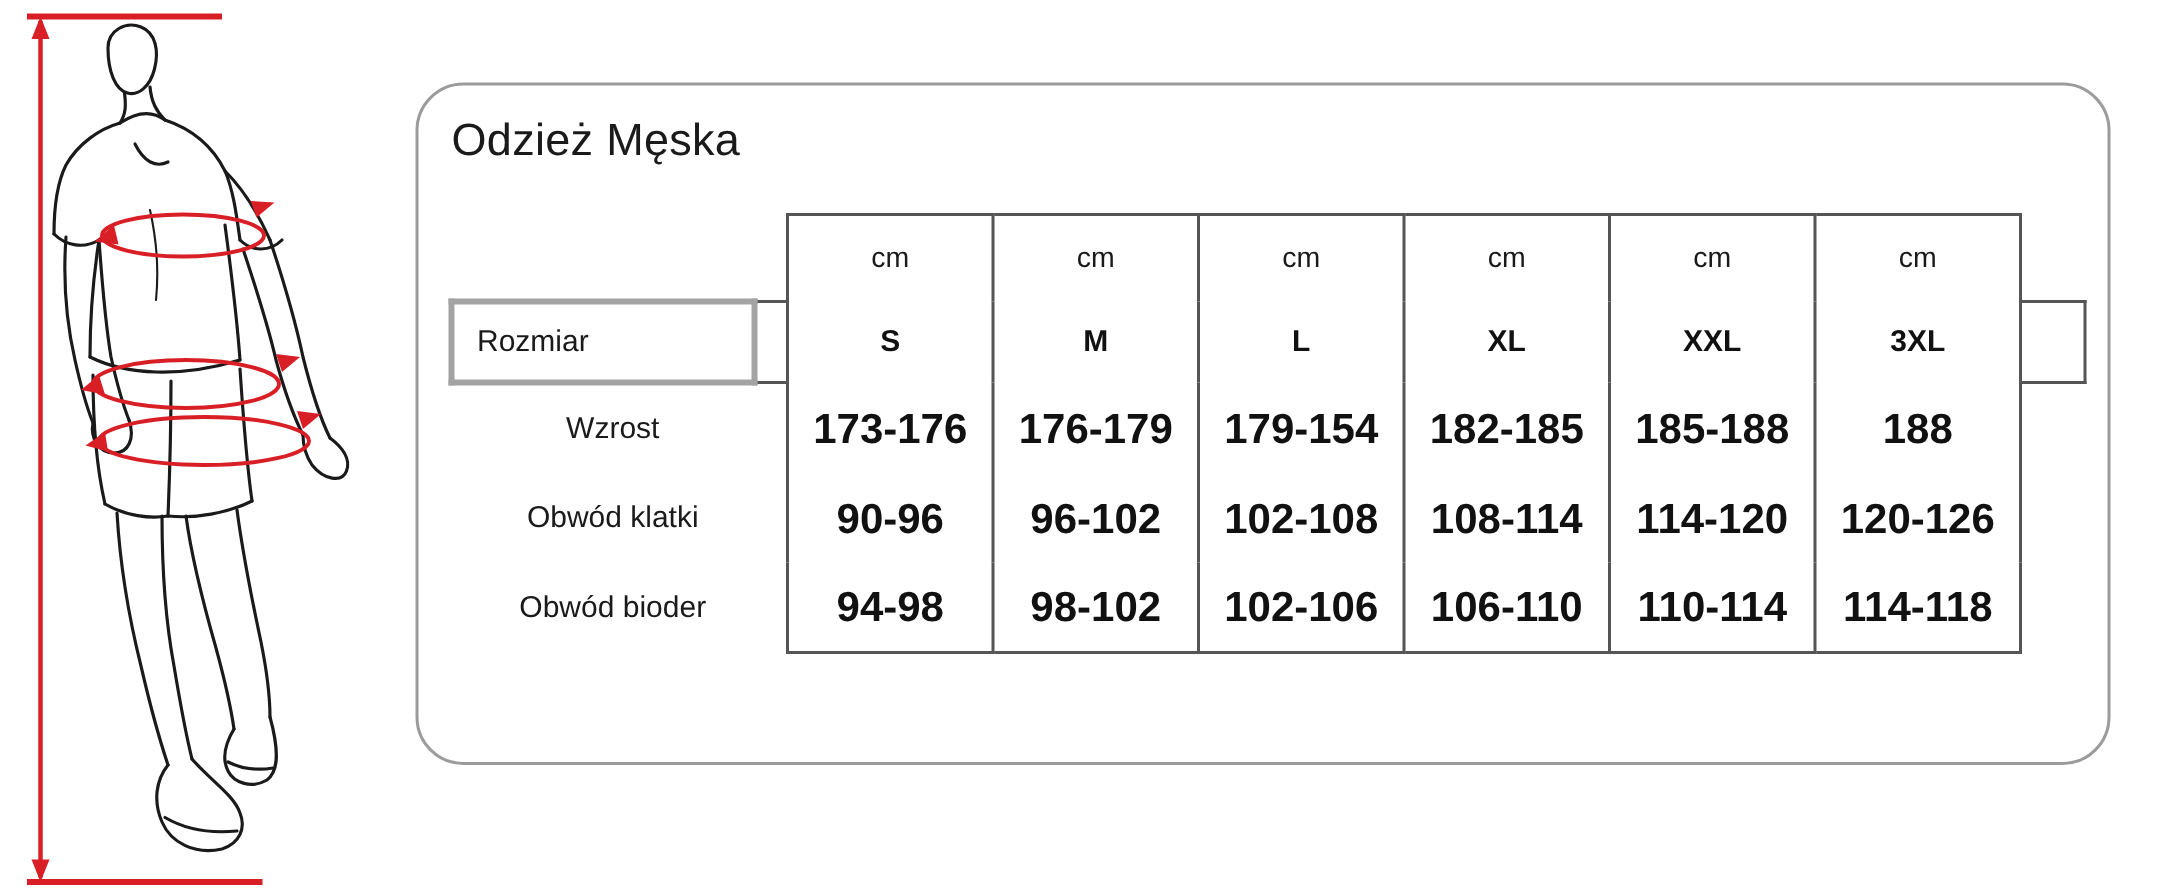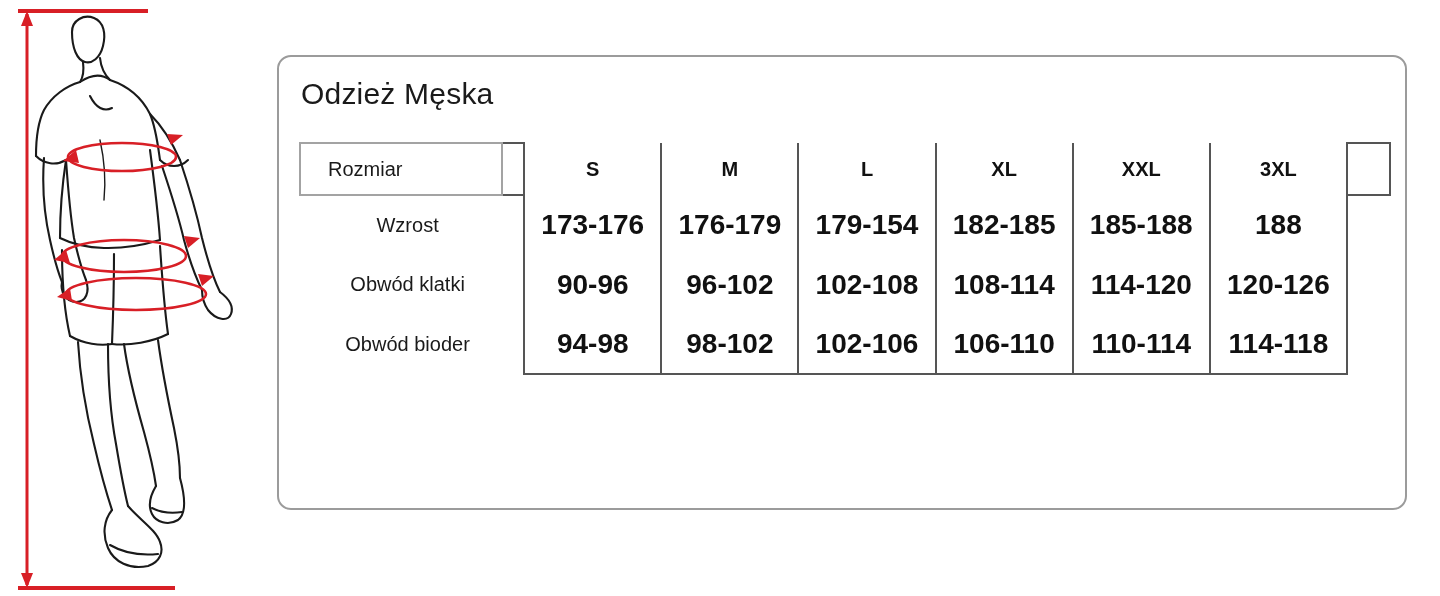--- a/index.html
+++ b/index.html
@@ -31,21 +31,21 @@
   }
 
   
   .card {
     position: absolute;
     left: 277px;
     top: 55px;
     width: 1130px;
     height: 455px;
     border: 2px solid #9b9b9b;
-    border-radius: 14px;
+    border-radius: 32px;
     box-sizing: border-box;
     background: #ffffff;
   }
   .card-title {
     position: absolute;
     left: 22px;
     top: 20px;
     font-size: 30px;
     color: #1a1a1a;
     letter-spacing: 0.2px;
@@ -90,25 +90,25 @@
   tr.size-row td { height: 50px; }
   tr.size-row td.sizehdr {
     border: 2px solid #555;
     border-bottom: none;
     border-top: none;
     font-size: 20px;
     font-weight: bold;
     color: #111;
   }
   tr.size-row td.rowlabel-box {
-    border: 2px solid #a3a3a3;
+    border: 4px solid #a3a3a3;
     font-size: 20px;
     color: #1a1a1a;
     text-align: left;
-    padding-left: 27px;
+    padding-left: 15px;
   }
   tr.size-row td.left-strip {
     border: 2px solid #555;
     border-right: none;
   }
   tr.size-row td.right-strip {
     border: 2px solid #555;
     border-left: none;
   }
 
@@ -231,20 +231,31 @@
           <col class="c-size">
             <col class="c-size">
             <col class="c-size">
           <col class="c-size">
             <col class="c-size">
             <col class="c-size">
           <col class="c-tail">
         </colgroup>
         <tbody>
 
+          <tr class="unit-row">
+            <td></td>
+            <td></td>
+            <td class="unit">cm</td>
+            <td class="unit">cm</td>
+            <td class="unit">cm</td>
+            <td class="unit">cm</td>
+            <td class="unit">cm</td>
+            <td class="unit">cm</td>
+            <td></td>
+          </tr>
 
           <tr class="size-row">
             <td class="rowlabel-box">Rozmiar</td>
             <td class="left-strip"></td>
             <td class="sizehdr">S</td>
             <td class="sizehdr">M</td>
             <td class="sizehdr">L</td>
             <td class="sizehdr">XL</td>
             <td class="sizehdr">XXL</td>
             <td class="sizehdr">3XL</td>

